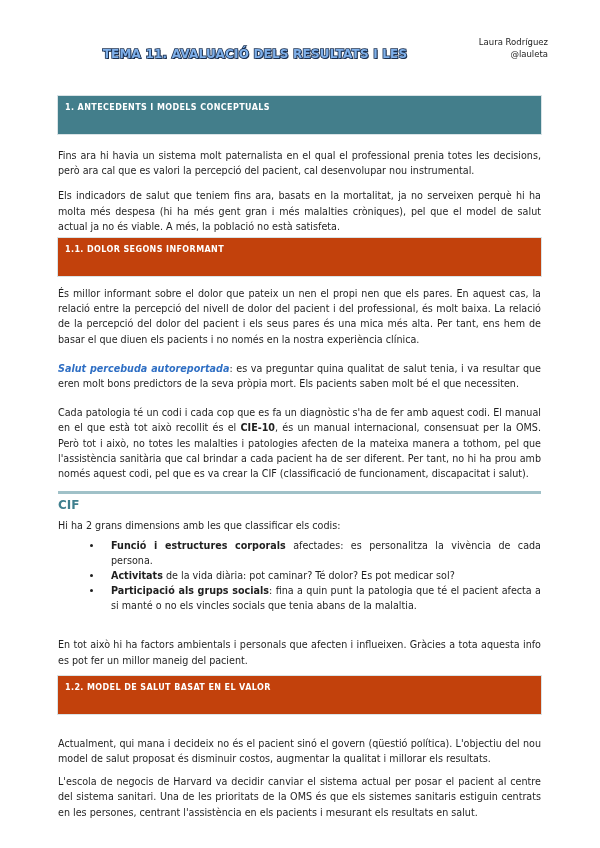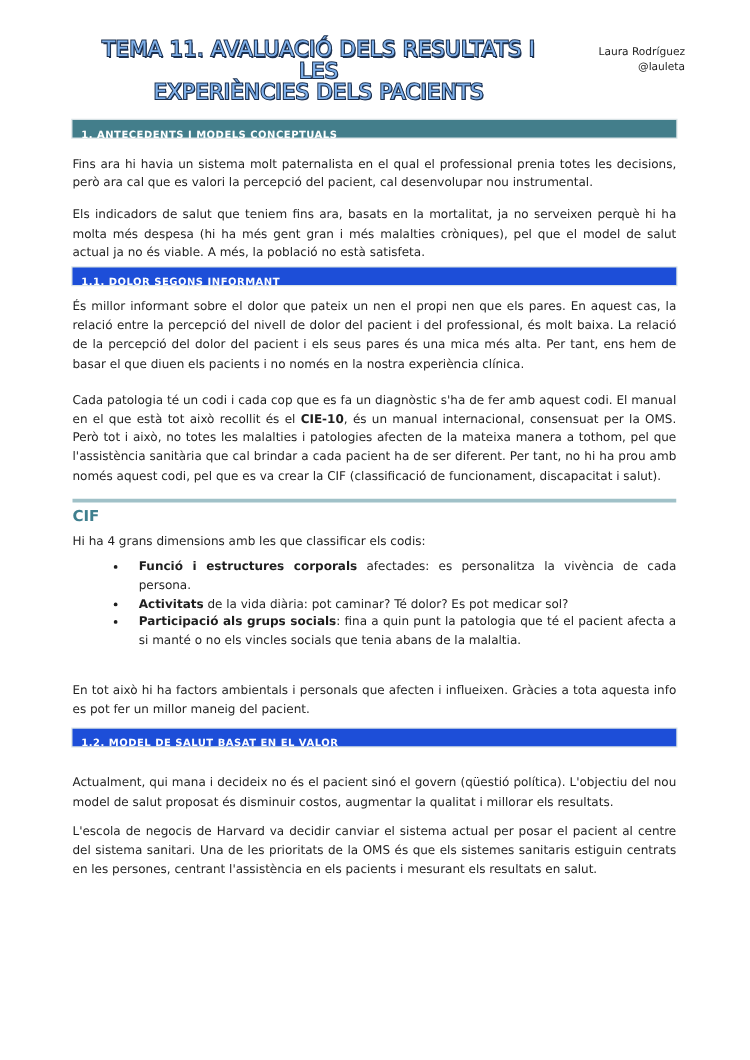--- a/index.html
+++ b/index.html
@@ -5,35 +5,35 @@
     html, body { margin: 0; padding: 0; background: #ffffff; }
     body {
       width: 600px; height: 848px; position: relative; overflow: hidden;
       font-family: "DejaVu Sans", sans-serif; color: #1f1f1f;
     }
     .author {
       position: absolute; right: 52px; top: 36px; text-align: right;
       font-size: 8.5px; line-height: 12px; color: #222;
     }
     .title {
-      position: absolute; left: 80px; top: 32px; width: 350px;
+      position: absolute; left: 80px; top: 46px; width: 350px;
       text-align: center; font-family: "DejaVu Sans", sans-serif;
-      font-weight: normal; font-size: 17px; line-height: 17px;
+      font-weight: bold; font-size: 12px; line-height: 17px;
       color: #7fb0ea; letter-spacing: 0.2px;
       -webkit-text-stroke: 1.6px #1b2f4e; paint-order: stroke fill;
       text-shadow: 1px 1px 0 #1b2f4e;
     }
     .content { position: absolute; left: 58px; top: 96px; width: 483px; }
     .section-bar {
       color: #ffffff; font-weight: bold; font-size: 8px;
-      letter-spacing: 0.4px; padding: 0 7px; height: 14px; line-height: 23px;
+      letter-spacing: 0.4px; padding: 0 7px; height: 38px; line-height: 23px;
       box-shadow: 0 0 0 1px #d9e3e6;
     }
     .bar-dark { background: #437e8b; }
-    .bar-light { background: #1d4ed8; }
+    .bar-light { background: #c2410c; }
     p {
       margin: 0; font-size: 9.6px; line-height: 15.2px; text-align: justify;
     }
     .b { font-weight: bold; margin-top: 40px; }
     .hl { color: #2f6fc4; font-weight: bold; font-style: italic; }
     .subhead-rule { height: 3px; background: #a0c1c8; margin-top: 10px; }
     .subhead {
       color: #3f7f8e; font-weight: bold; font-size: 12px; margin-top: 4px;
     }
     ul { margin: 6px 0 0 0; padding-left: 45px; }
@@ -43,36 +43,36 @@
 </head>
 <body>
 
 <div class="author">
   <div>Laura Rodríguez</div>
   <div>@lauleta</div>
 </div>
 
 <div class="title">
   <div>TEMA 11. AVALUACIÓ DELS RESULTATS I LES</div>
-  <div>EXPERIÈNCIES DELS PACIENTS</div>
 </div>
 
 <div class="content">
 
   <div class="section-bar bar-dark">1. ANTECEDENTS I MODELS CONCEPTUALS</div>
   <p style="margin-top:14px">Fins ara hi havia un sistema molt paternalista en el qual el professional prenia totes les decisions, però ara cal que es valori la percepció del pacient, cal desenvolupar nou instrumental.</p>
   <p style="margin-top:10px">Els indicadors de salut que teniem fins ara, basats en la mortalitat, ja no serveixen perquè hi ha molta més despesa (hi ha més gent gran i més malalties cròniques), pel que el model de salut actual ja no és viable. A més, la població no està satisfeta.</p>
 
   <div class="section-bar bar-light" style="margin-top:4px">1.1. DOLOR SEGONS INFORMANT</div>
   <p style="margin-top:10px">És millor informant sobre el dolor que pateix un nen el propi nen que els pares. En aquest cas, la relació entre la percepció del nivell de dolor del pacient i del professional, és molt baixa. La relació de la percepció del dolor del pacient i els seus pares és una mica més alta. Per tant, ens hem de basar el que diuen els pacients i no només en la nostra experiència clínica.</p>
+  <p style="margin-top:14px"><span class="hl">Salut percebuda autoreportada</span><span>: es va preguntar quina qualitat de salut tenia, i va resultar que eren molt bons predictors de la seva pròpia mort. Els pacients saben molt bé el que necessiten.</span></p>
   <p style="margin-top:14px"><span>Cada patologia té un codi i cada cop que es fa un diagnòstic s'ha de fer amb aquest codi. El manual en el que està tot això recollit és el </span><span class="b">CIE-10</span><span>, és un manual internacional, consensuat per la OMS. Però tot i això, no totes les malalties i patologies afecten de la mateixa manera a tothom, pel que l'assistència sanitària que cal brindar a cada pacient ha de ser diferent. Per tant, no hi ha prou amb només aquest codi, pel que es va crear la CIF (classificació de funcionament, discapacitat i salut).</span></p>
 
   <div class="subhead-rule"></div>
   <div class="subhead">CIF</div>
-  <p style="margin-top:6px">Hi ha 4 grans dimensions amb les que classificar els codis:</p>
+  <p style="margin-top:6px">Hi ha 2 grans dimensions amb les que classificar els codis:</p>
   <ul>
     <li><span class="b">Funció i estructures corporals</span><span> afectades: es personalitza la vivència de cada persona.</span></li>
     <li><span class="b">Activitats</span><span> de la vida diària: pot caminar? Té dolor? Es pot medicar sol?</span></li>
     <li><span class="b">Participació als grups socials</span><span>: fina a quin punt la patologia que té el pacient afecta a si manté o no els vincles socials que tenia abans de la malaltia.</span></li>
   </ul>
   <p style="margin-top:24px">En tot això hi ha factors ambientals i personals que afecten i influeixen. Gràcies a tota aquesta info es pot fer un millor maneig del pacient.</p>
 
   <div class="section-bar bar-light" style="margin-top:8px">1.2. MODEL DE SALUT BASAT EN EL VALOR</div>
   <p style="margin-top:22px">Actualment, qui mana i decideix no és el pacient sinó el govern (qüestió política). L'objectiu del nou model de salut proposat és disminuir costos, augmentar la qualitat i millorar els resultats.</p>
   <p style="margin-top:8px">L'escola de negocis de Harvard va decidir canviar el sistema actual per posar el pacient al centre del sistema sanitari. Una de les prioritats de la OMS és que els sistemes sanitaris estiguin centrats en les persones, centrant l'assistència en els pacients i mesurant els resultats en salut.</p>

